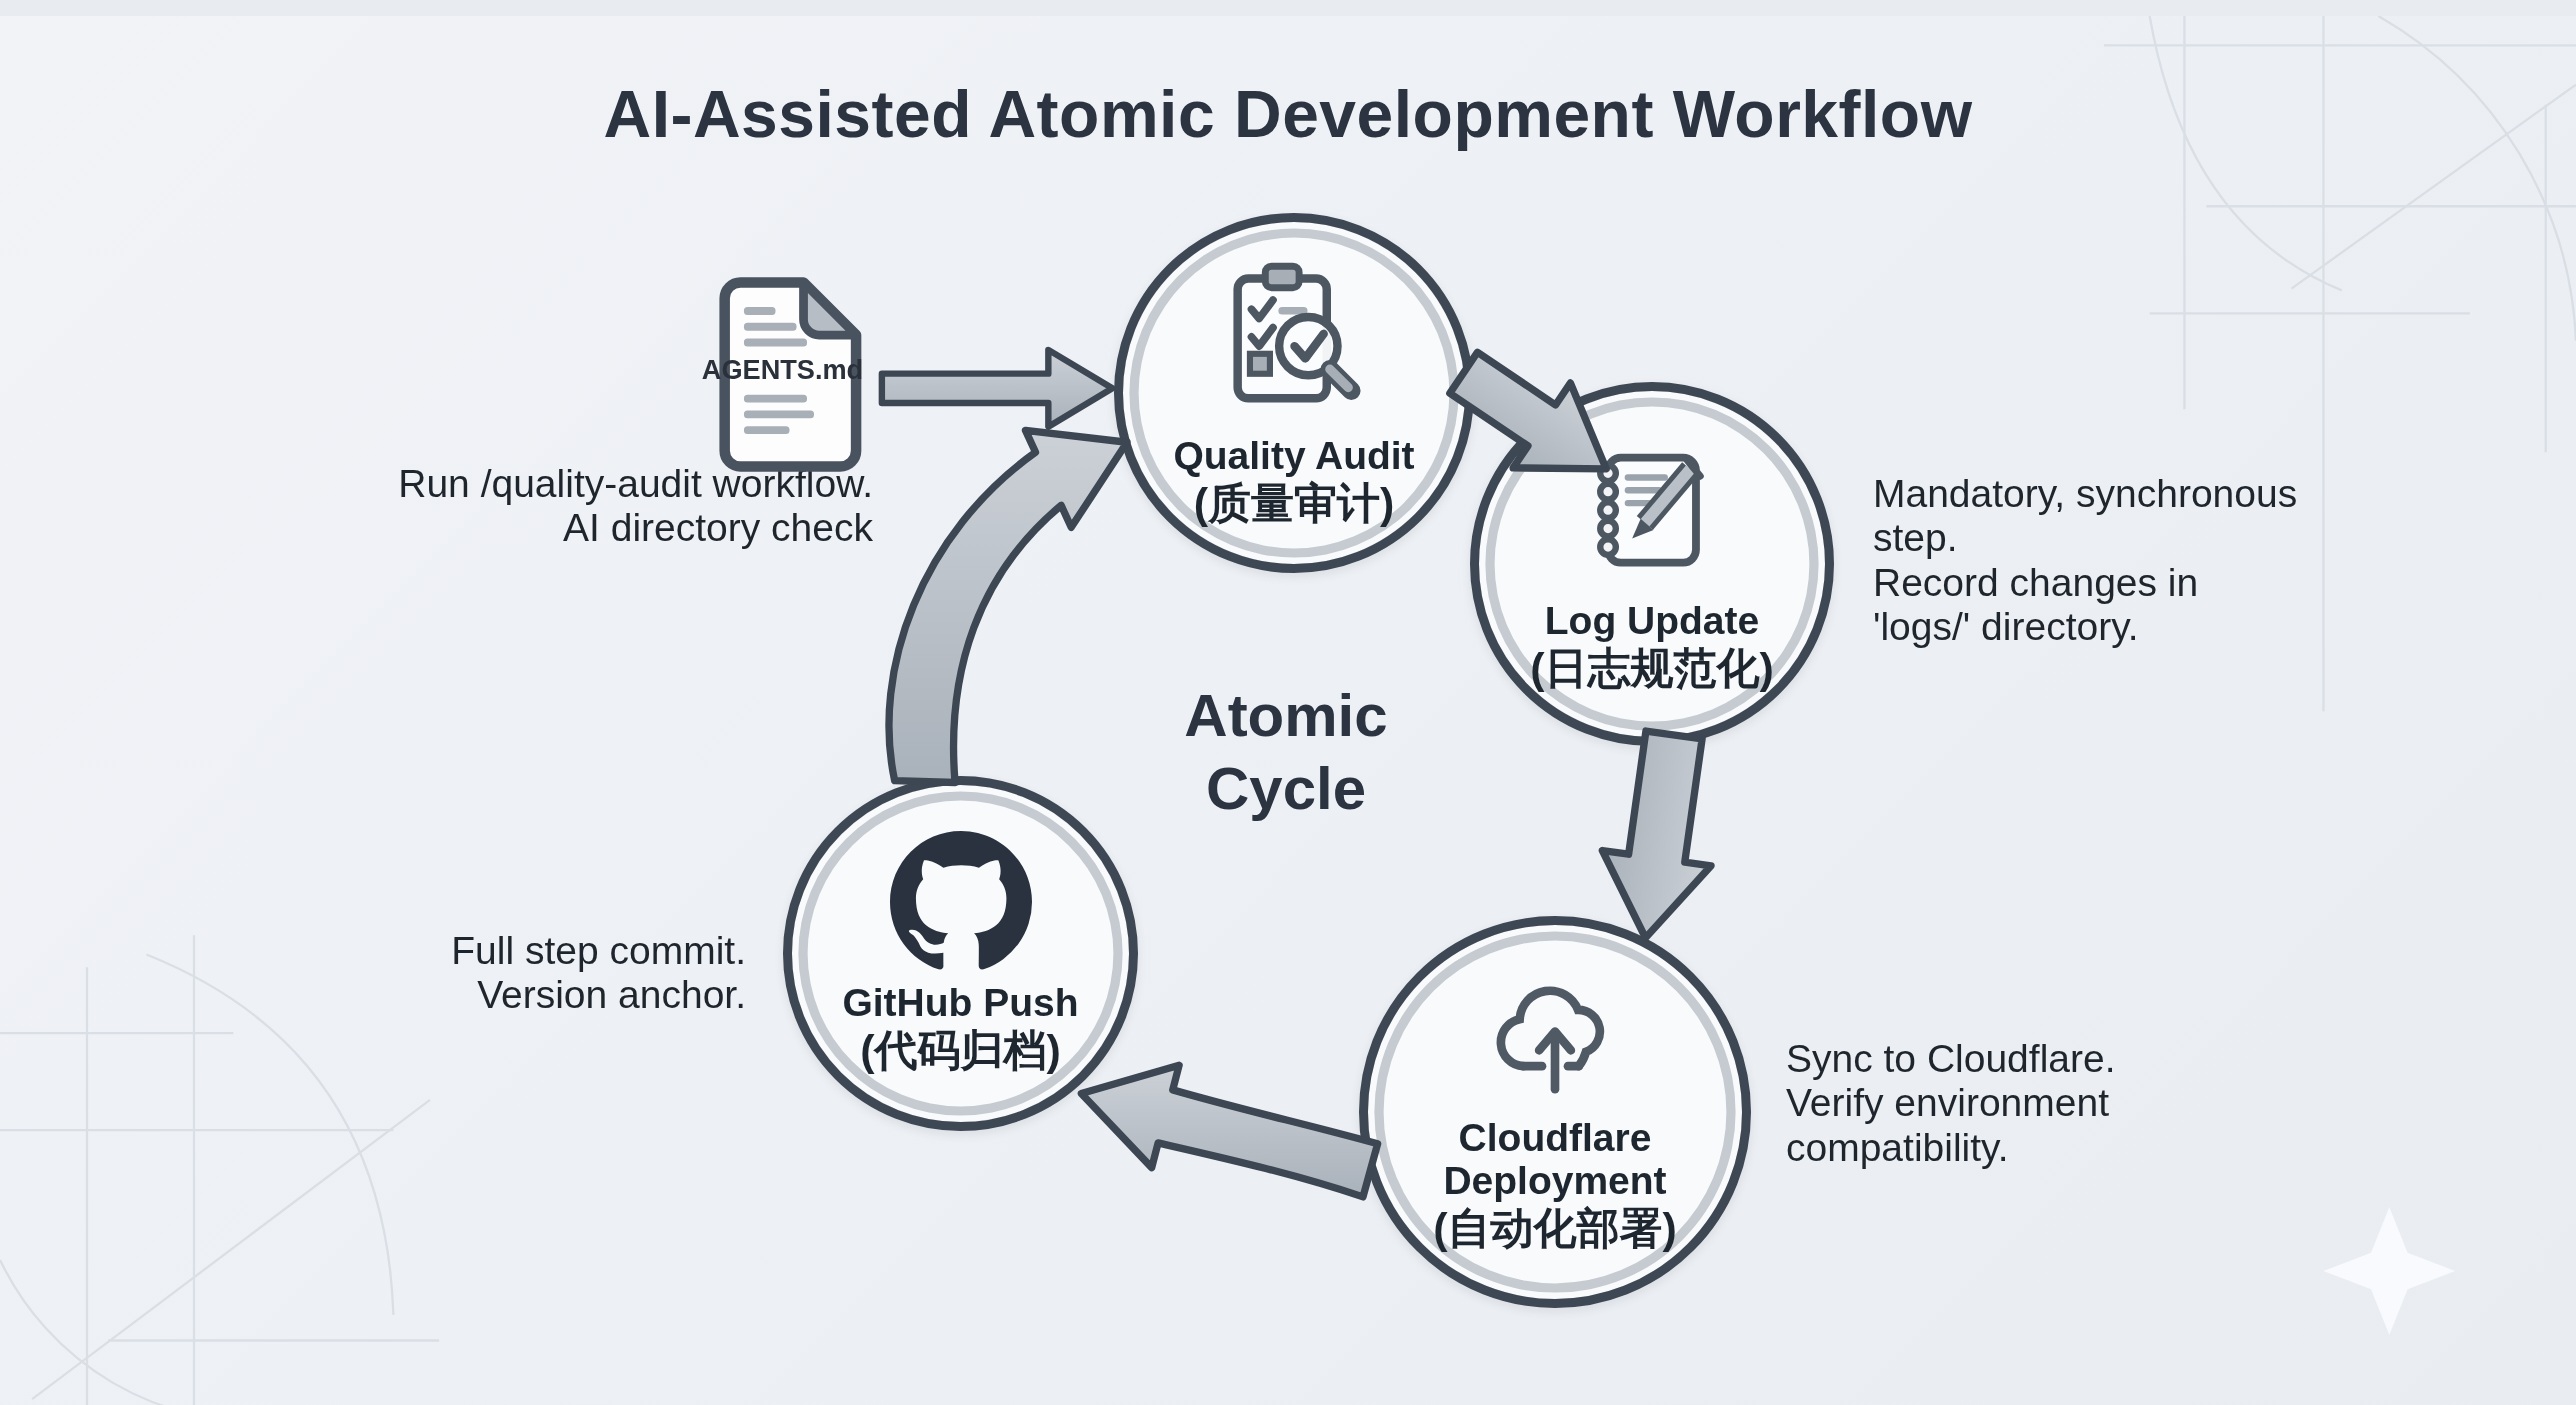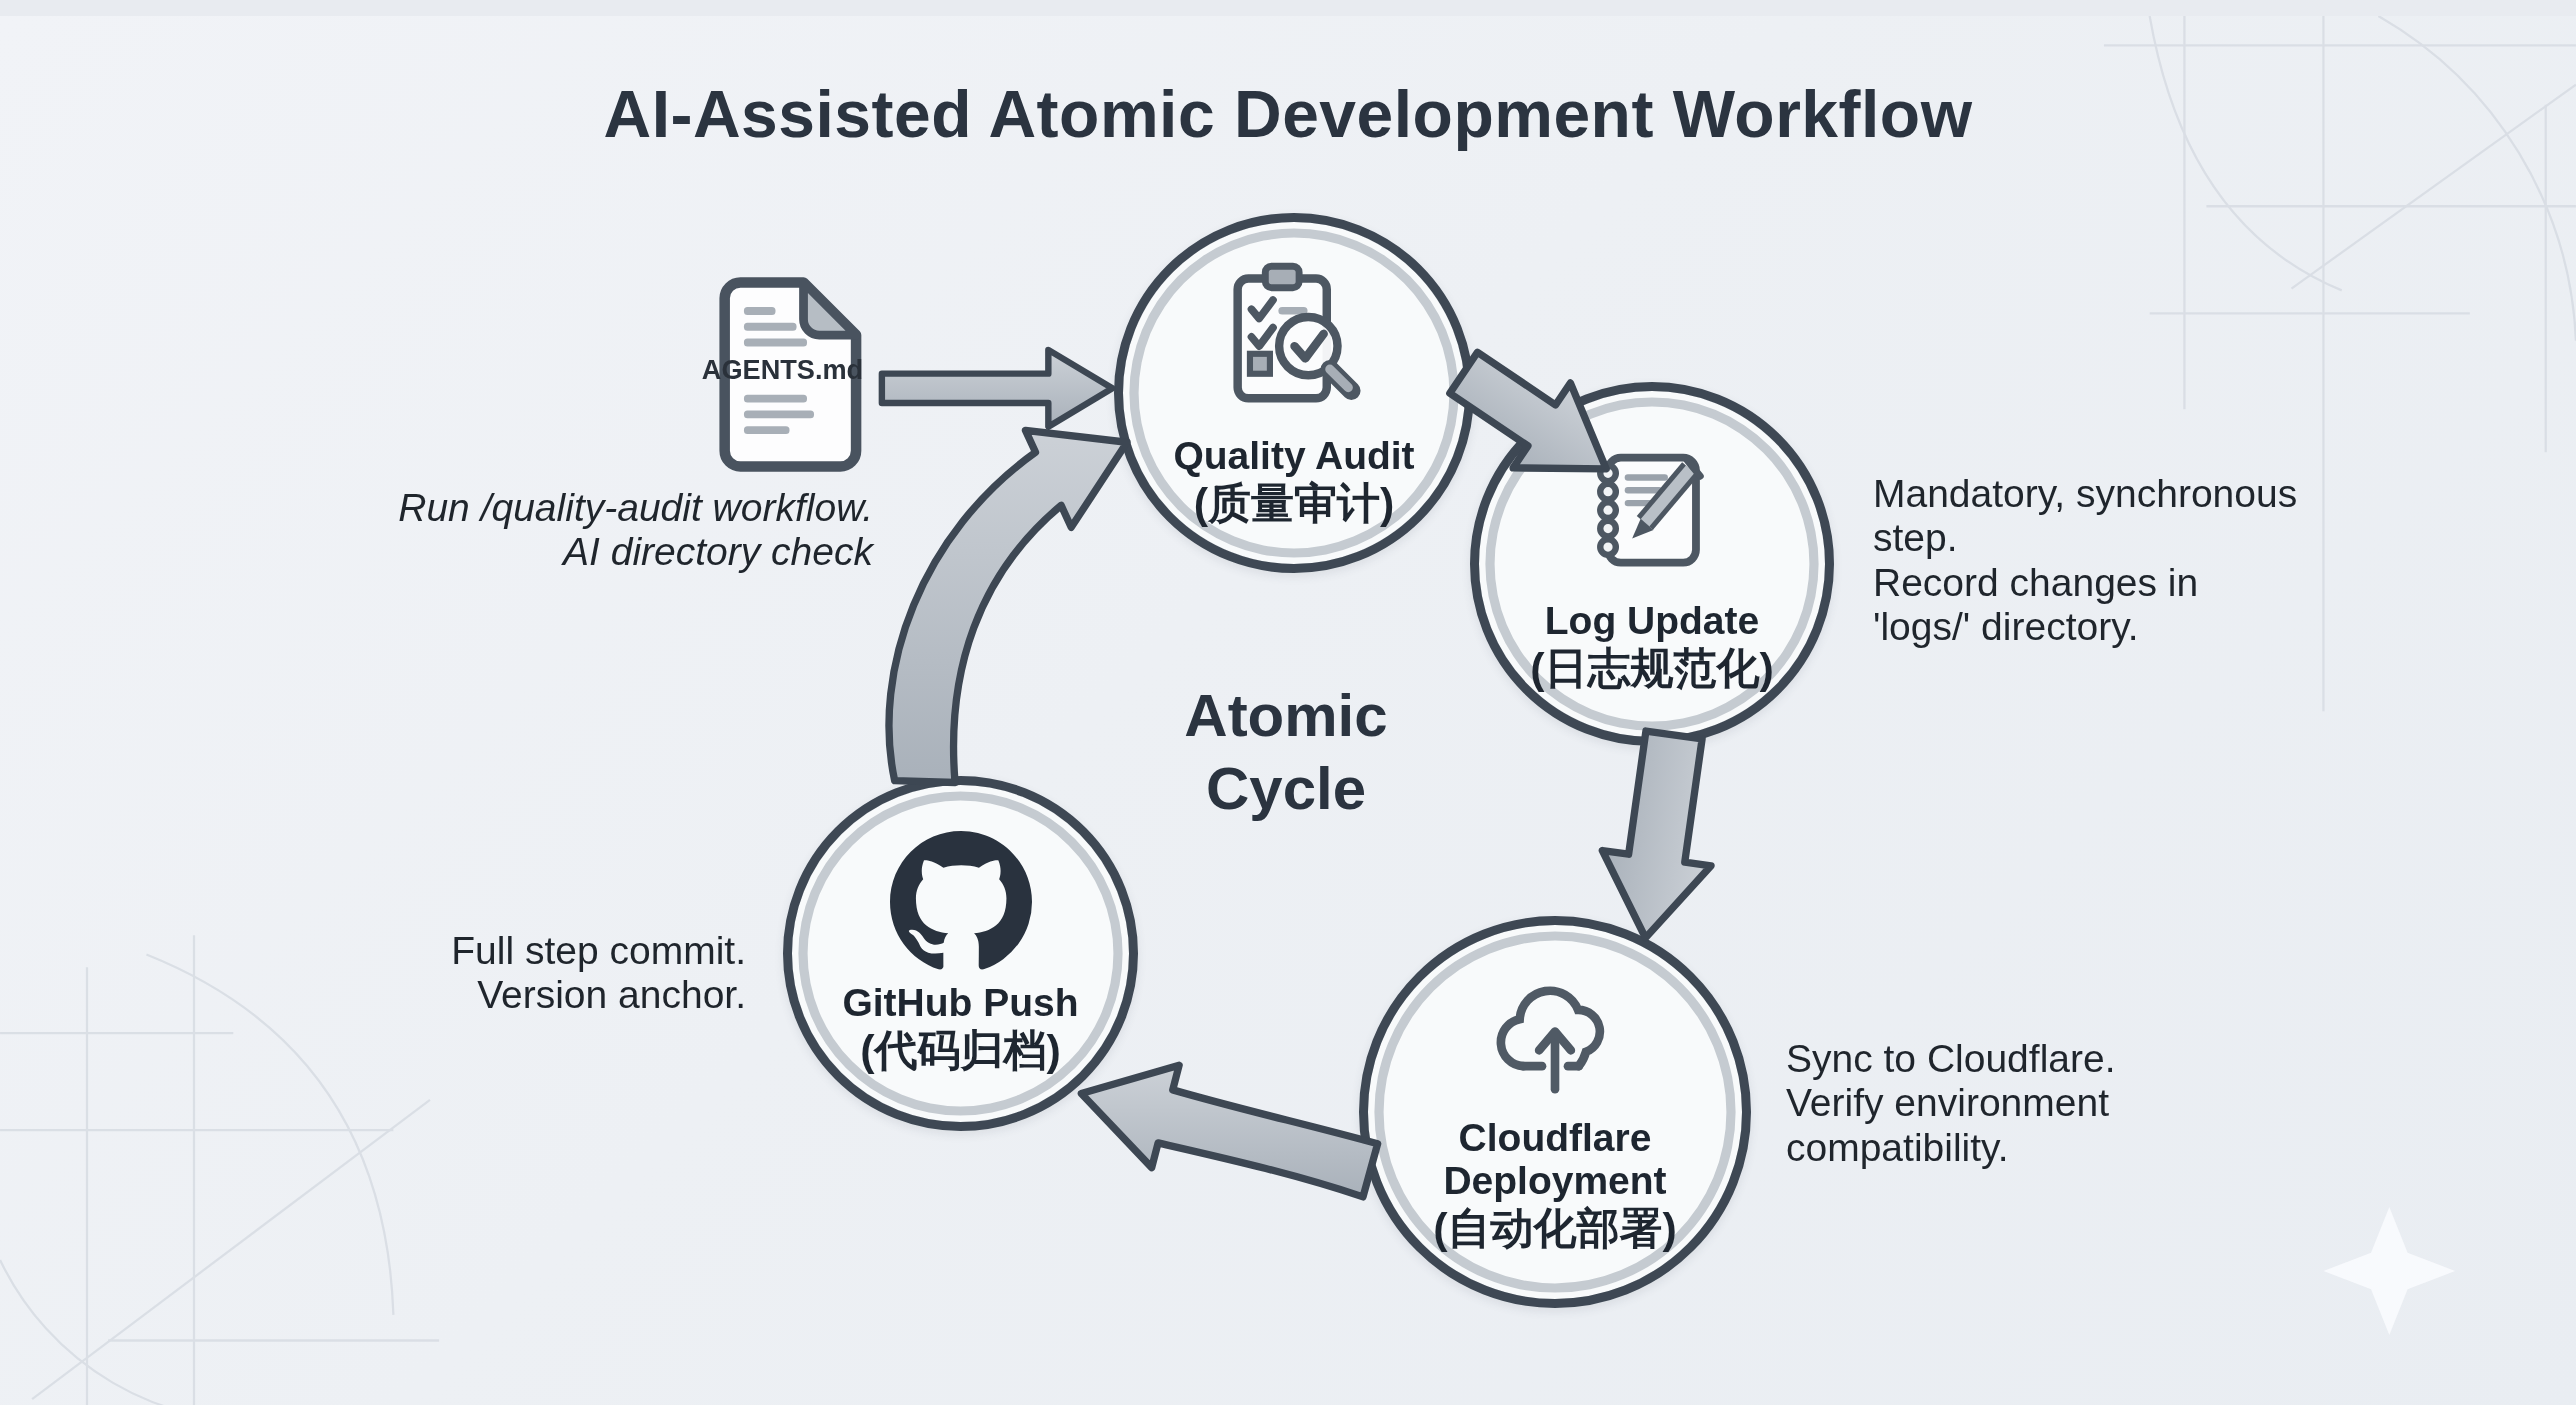--- a/index.html
+++ b/index.html
@@ -107,21 +107,21 @@
       <rect x="26" y="20" width="18" height="4.5" rx="2"></rect>
       <rect x="26" y="29" width="30" height="4.5" rx="2"></rect>
       <rect x="26" y="38" width="36" height="4.5" rx="2"></rect>
       <rect x="26" y="70" width="36" height="4.5" rx="2"></rect>
       <rect x="26" y="79" width="40" height="4.5" rx="2"></rect>
       <rect x="26" y="88" width="26" height="4.5" rx="2"></rect>
     </g>
     <text x="48" y="61" text-anchor="middle" font-size="15.5" font-weight="bold" fill="#2a313a">AGENTS.md</text>
   </svg>
 
-  <div class="note right" style="left:384px;top:470px;width:489px;font-style:italic;">
+  <div class="note right" style="left:384px;top:446px;width:489px;">
     <div>Run /quality-audit workflow.</div>
     <div>AI directory check</div>
   </div>
   <div class="note left" style="left:1873px;top:456px;width:567px;">
     <div>Mandatory, synchronous</div>
     <div>step.</div>
     <div>Record changes in</div>
     <div>'logs/' directory.</div>
   </div>
   <div class="note left" style="left:1786px;top:1021px;width:531px;">

